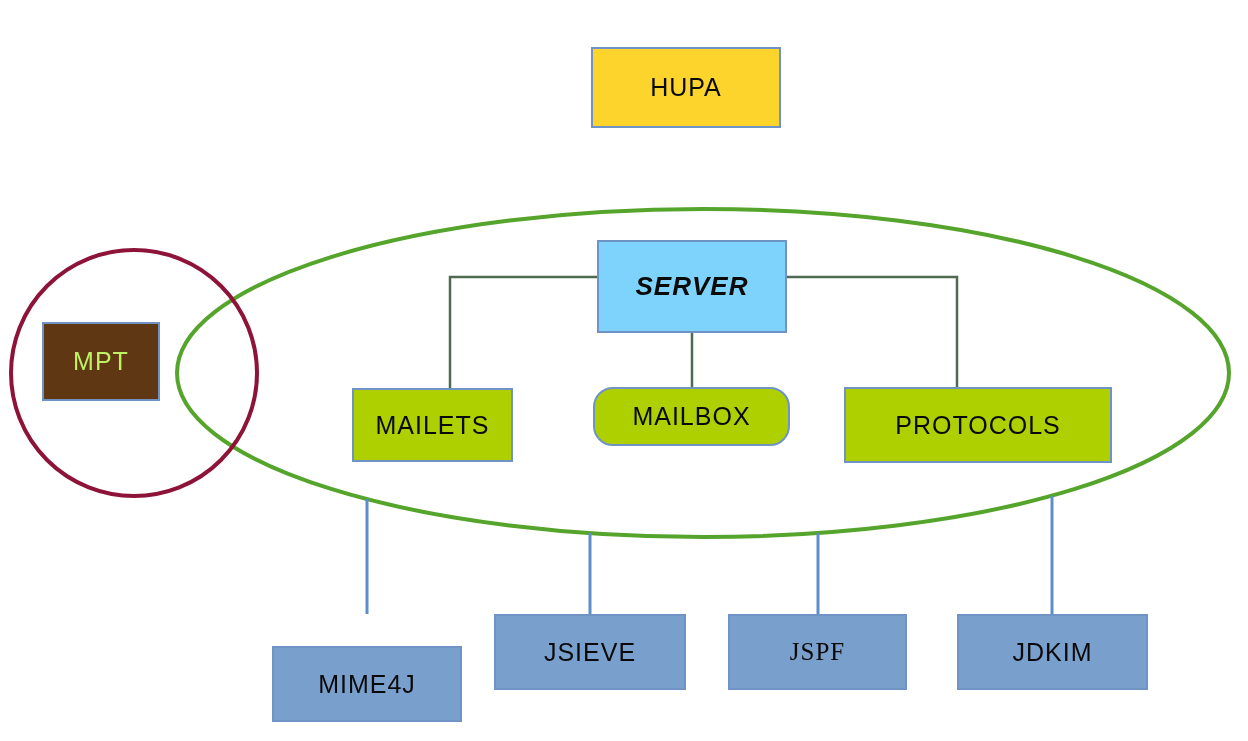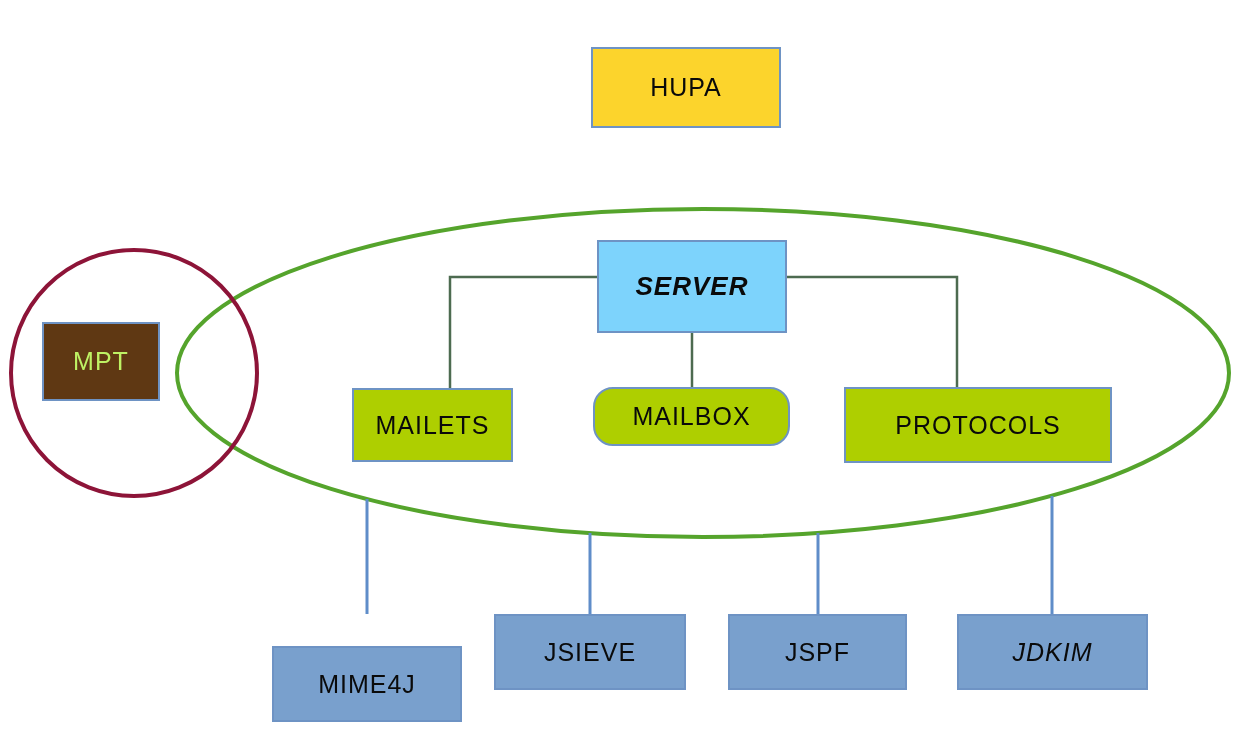--- a/index.html
+++ b/index.html
@@ -30,22 +30,22 @@
     white-space: nowrap;
   }
   .node-hupa      { left: 591px; top: 47px;  width: 190px; height: 81px; background: #fcd42c; }
   .node-server    { left: 597px; top: 240px; width: 190px; height: 93px; background: #7dd3fc; font-weight: bold; font-size: 26px; font-style: italic; }
   .node-mailets   { left: 352px; top: 388px; width: 161px; height: 74px; background: #aecf00; }
   .node-mailbox   { left: 593px; top: 387px; width: 197px; height: 59px; background: #aecf00; border-radius: 20px; }
   .node-protocols { left: 824px; top: 387px; width: 268px; height: 76px; background: #aecf00; margin-left: 20px; }
   .node-mpt       { left: 42px;  top: 322px; width: 118px; height: 79px; background: #5f3813; color: #bef264; }
   .node-mime4j    { left: 272px; top: 614px; width: 190px; height: 76px; background: #79a0cd; margin-top: 32px; }
   .node-jsieve    { left: 494px; top: 614px; width: 192px; height: 76px; background: #79a0cd; }
-  .node-jspf      { left: 728px; top: 614px; width: 179px; height: 76px; background: #79a0cd; }
-  .node-jdkim     { left: 957px; top: 614px; width: 191px; height: 76px; background: #79a0cd; font-style: italic; }
+  .node-jspf      { left: 728px; top: 614px; width: 179px; height: 76px; background: #79a0cd; font-family: Liberation Serif, serif; }
+  .node-jdkim     { left: 957px; top: 614px; width: 191px; height: 76px; background: #79a0cd; }
 </style>
 </head>
 <body>
 
 <div class="stage">
 
   <svg class="shape-layer" width="1248" height="741" viewBox="0 0 1248 741" xmlns="http://www.w3.org/2000/svg">
 
     <ellipse cx="703" cy="373" rx="526" ry="164" fill="none" stroke="#55a42c" stroke-width="4"></ellipse>
     <circle cx="134" cy="373" r="123" fill="none" stroke="#8d1438" stroke-width="4"></circle>

